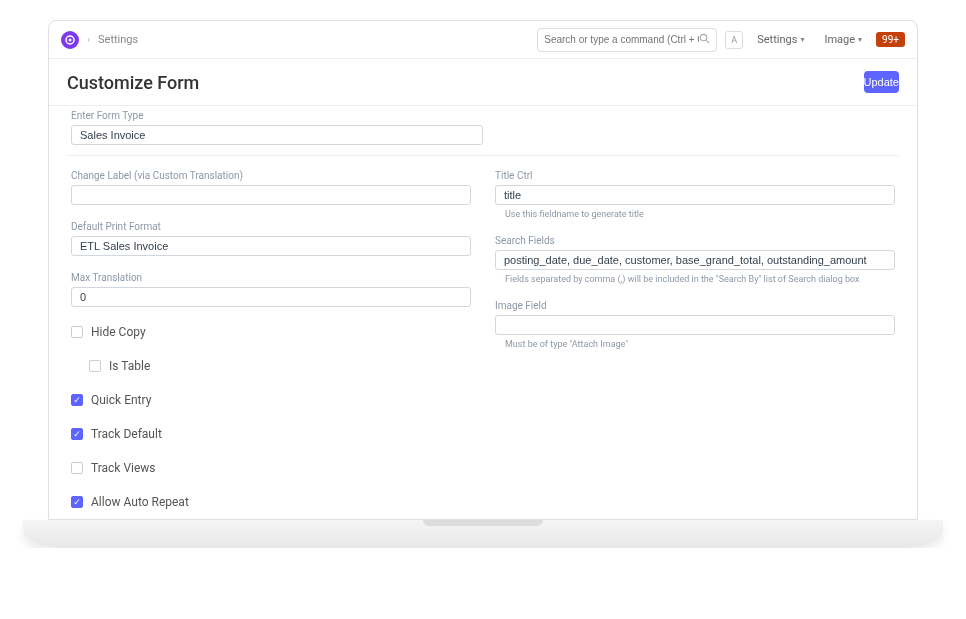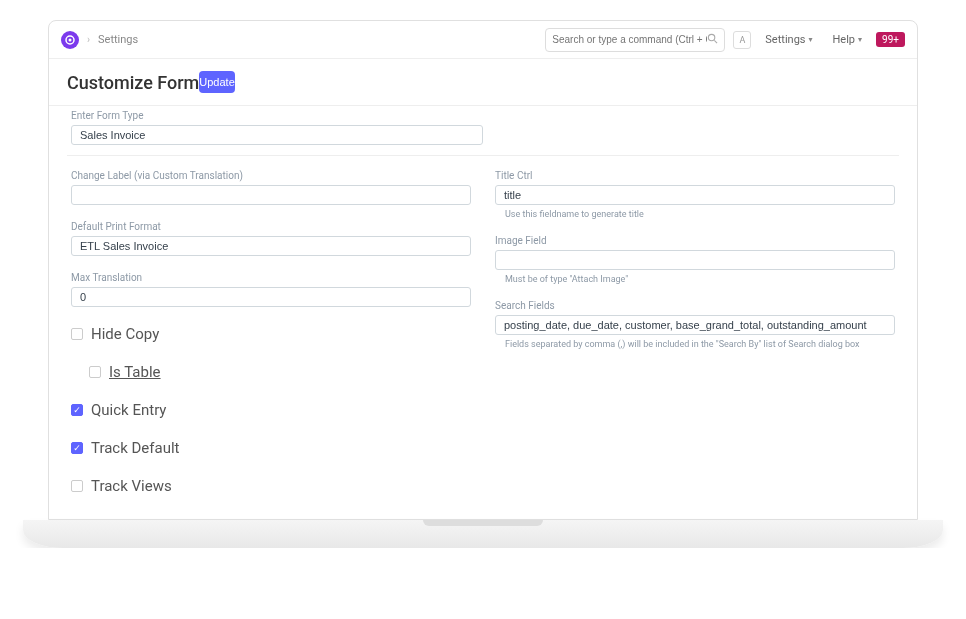--- a/index.html
+++ b/index.html
@@ -108,32 +108,32 @@
   border-radius: 3px;
   width: 18px;
   height: 18px;
   display: flex;
   align-items: center;
   justify-content: center;
   font-size: 9px;
   color: #999;
 }
 .badge {
-  background: #be185d;
+  background: #c2410c;
   color: #fff;
   font-size: 10px;
   padding: 2px 6px;
   border-radius: 3px;
 }
 
 
 .page-header {
   display: flex;
   align-items: center;
-  justify-content: flex-start;
+  justify-content: space-between;
   padding: 12px 18px;
 }
 .page-title {
   font-size: 18px;
   font-weight: 500;
   color: #333;
 }
 .btn-primary {
   background: #5e64ff;
   color: #fff;
@@ -206,25 +206,25 @@
   font-size: 11px;
   color: #36414c;
   background: #fff;
   outline: none;
   height: 20px;
 }
 .checkbox-row {
   display: flex;
   align-items: center;
   gap: 8px;
-  font-size: 15px;
+  font-size: 12px;
   color: #555;
   padding: 2px 0;
 }
-.checkbox-row.indent { padding-left: 18px; text-decoration: underline; }
+.checkbox-row.indent { padding-left: 18px; }
 .chk {
   width: 12px;
   height: 12px;
   border: 1px solid #ccc;
   border-radius: 2px;
   display: inline-flex;
   align-items: center;
   justify-content: center;
   font-size: 9px;
   color: #fff;
@@ -258,21 +258,21 @@
               <line x1="8" y1="8" x2="11" y2="11" stroke="#aaa" stroke-width="1.2"></line>
             </svg>
         </span>
       </div>
       <div class="user-letter">A</div>
       <div class="nav-btn">
         <span>Settings</span>
         <span class="caret">▾</span>
       </div>
       <div class="nav-btn">
-        <span>Help</span>
+        <span>Image</span>
         <span class="caret">▾</span>
       </div>
       <div class="badge">99+</div>
     </div>
 
     <div class="page-header">
       <h1 class="page-title">Customize Form</h1>
       <button class="btn-primary">Update</button>
     </div>
 
@@ -330,29 +330,29 @@
               </div>
             </div>
 
             <div class="col">
               <div class="field-group">
                 <label class="field-label">Title Ctrl</label>
                 <input class="field-input" value="title" style="">
                 <span class="field-help">Use this fieldname to generate title</span>
               </div>
               <div class="field-group">
+                <label class="field-label">Search Fields</label>
+                <input class="field-input" value="posting_date, due_date, customer, base_grand_total, outstanding_amount" style="">
+                <span class="field-help">Fields separated by comma (,) will be included in the "Search By" list of Search dialog box</span>
+              </div>
+              <div class="field-group">
                 <label class="field-label">Image Field</label>
                 <input class="field-input" value="" style="">
                 <span class="field-help">Must be of type "Attach Image"</span>
               </div>
-              <div class="field-group">
-                <label class="field-label">Search Fields</label>
-                <input class="field-input" value="posting_date, due_date, customer, base_grand_total, outstanding_amount" style="">
-                <span class="field-help">Fields separated by comma (,) will be included in the "Search By" list of Search dialog box</span>
-              </div>
             </div>
           </div>
         </div>
 
       </div>
     </div>
 
   </div>
   <div class="laptop-base"></div>
 </div>

